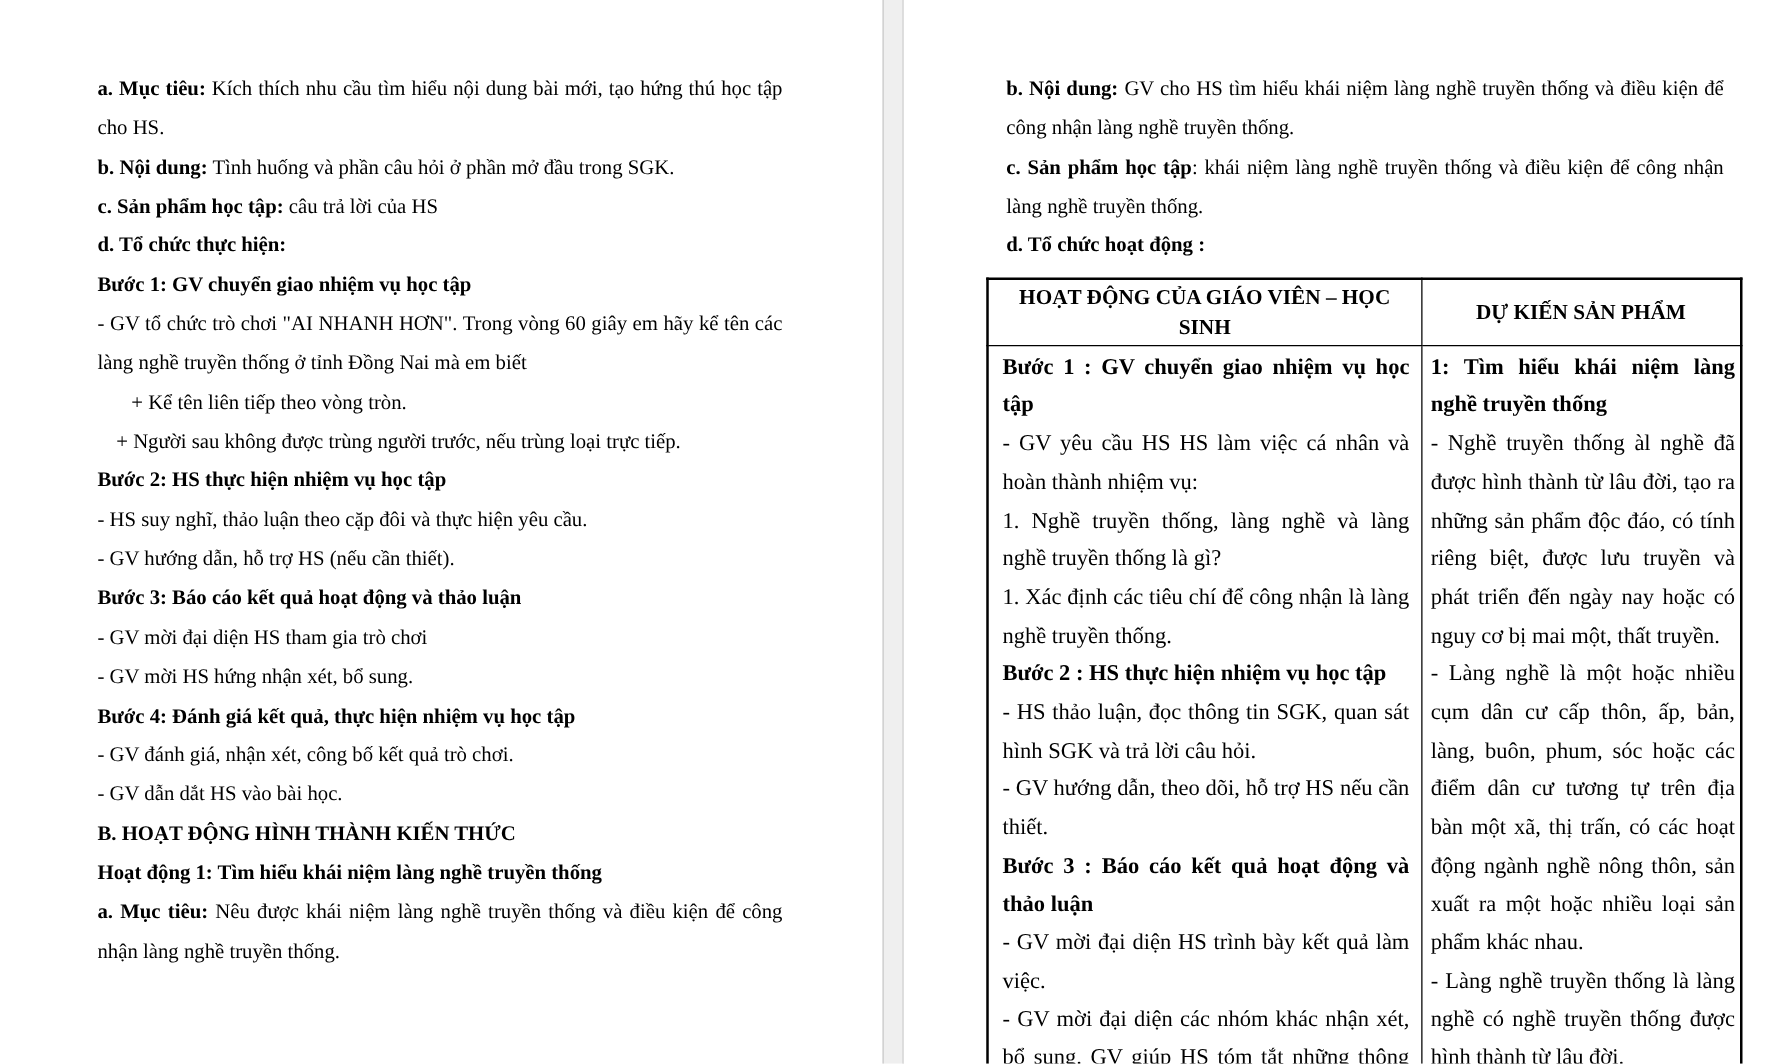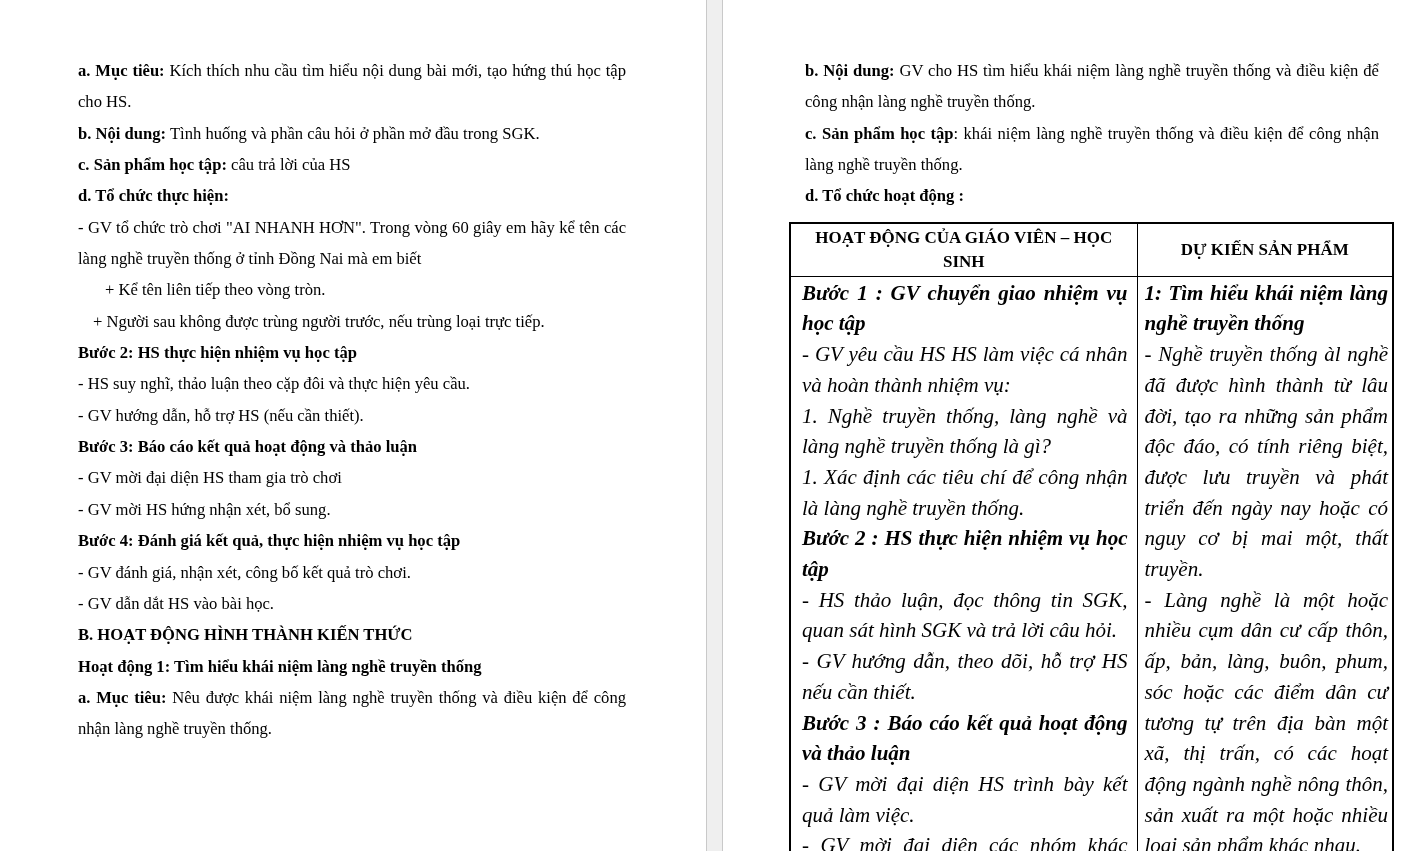--- a/index.html
+++ b/index.html
@@ -70,36 +70,36 @@
   .col-right { width: 256px; }
   td.cell {
     vertical-align: top;
     padding: 1px 9px 6px 11px;
   }
   td.cell-right {
     padding: 1px 4px 6px 7px;
   }
   td.cell p {
     margin: 0;
-    font-size: 21px;
+    font-size: 18px;
     line-height: 30.7px;
     text-align: justify;
-    font-style: italic;
   }
 </style>
 </head>
 <body>
 
 <div class="spread">
 
   <div class="page page-left body-text">
       <p><b>a. Mục tiêu:</b> Kích thích nhu cầu tìm hiểu nội dung bài mới, tạo hứng thú học tập cho HS.</p>
       <p><b>b. Nội dung:</b> Tình huống và phần câu hỏi ở phần mở đầu trong SGK.</p>
       <p><b>c. Sản phẩm học tập:</b> câu trả lời của HS</p>
       <p><b>d. Tổ chức thực hiện:</b></p>
+      <p><b>Bước 1: GV chuyển giao nhiệm vụ học tập</b></p>
       <p>- GV tổ chức trò chơi "AI NHANH HƠN". Trong vòng 60 giây em hãy kể tên các làng nghề truyền thống ở tỉnh Đồng Nai mà em biết</p>
       <p style="padding-left: 27px;">+  Kể tên liên tiếp theo vòng tròn.</p>
       <p style="padding-left: 15px;">+ Người sau không được trùng người trước, nếu trùng loại trực tiếp.</p>
       <p><b>Bước 2: HS thực hiện nhiệm vụ học tập</b></p>
       <p>- HS suy nghĩ, thảo luận theo cặp đôi và thực hiện yêu cầu.</p>
       <p>- GV hướng dẫn, hỗ trợ HS (nếu cần thiết).</p>
       <p><b>Bước 3: Báo cáo kết quả hoạt động và thảo luận</b></p>
       <p>- GV mời đại diện HS tham gia trò chơi</p>
       <p>- GV mời HS hứng nhận xét, bổ sung.</p>
       <p><b>Bước 4: Đánh giá kết quả, thực hiện nhiệm vụ học tập</b></p>

